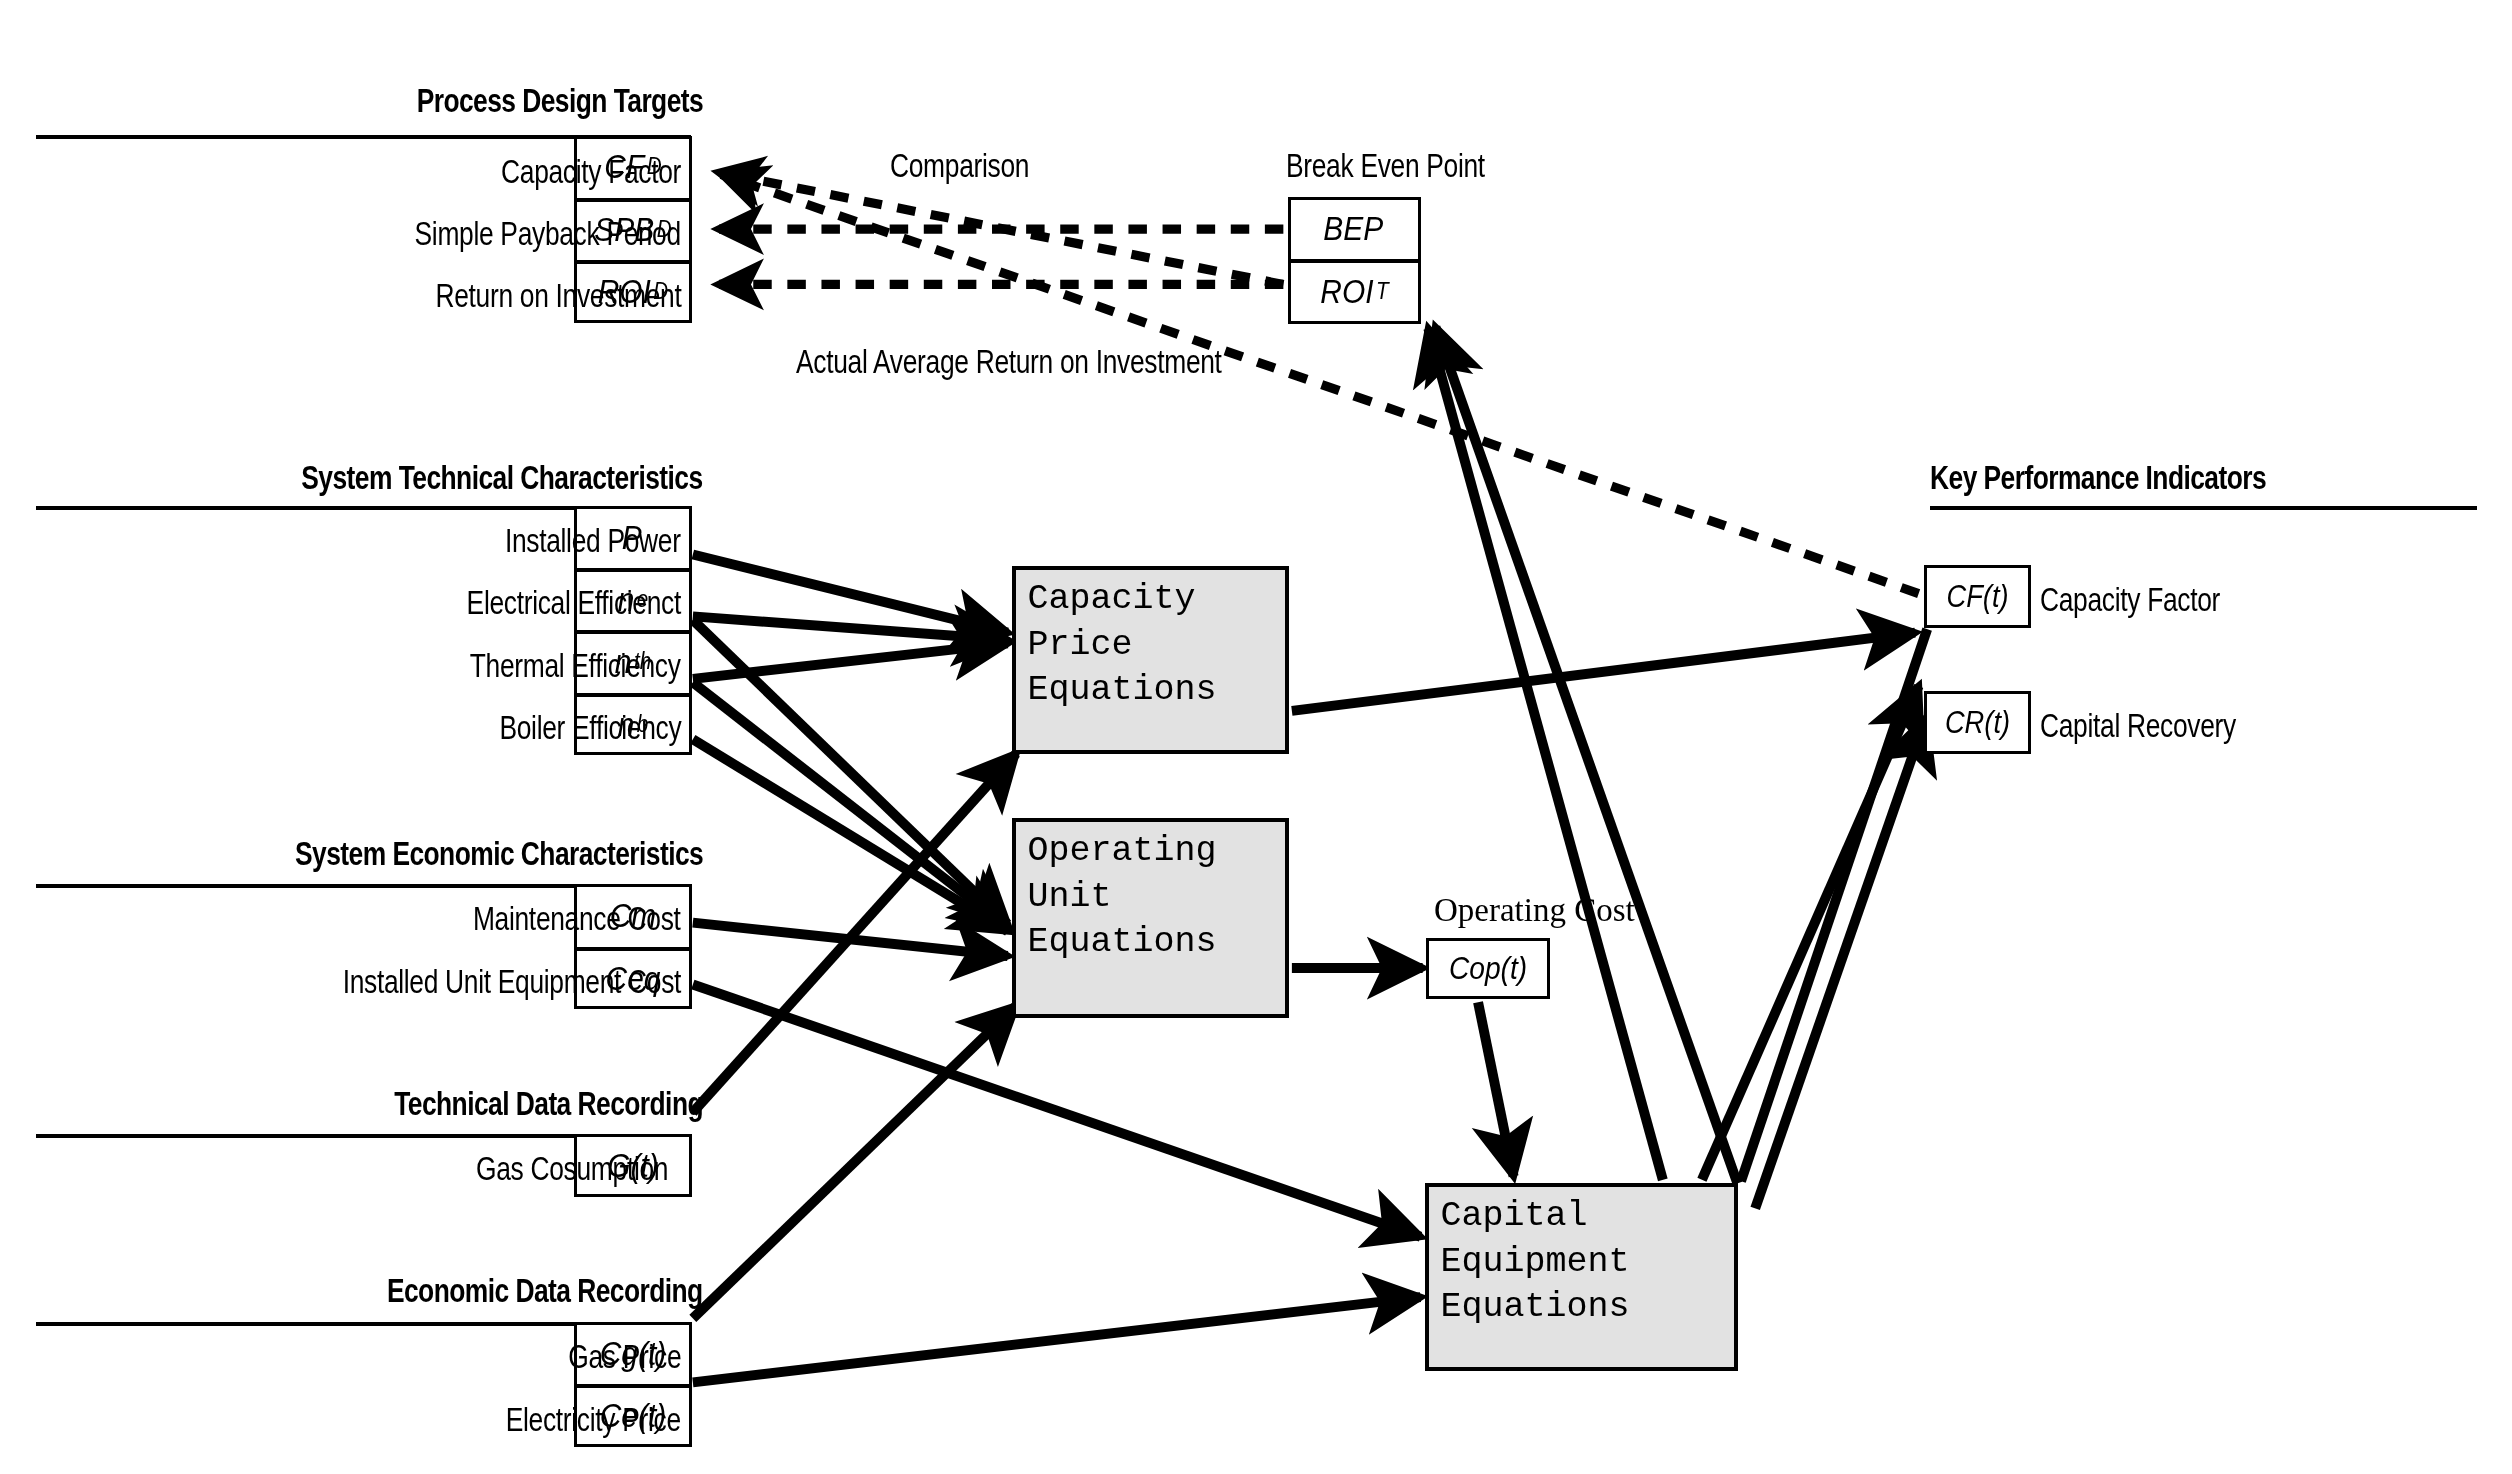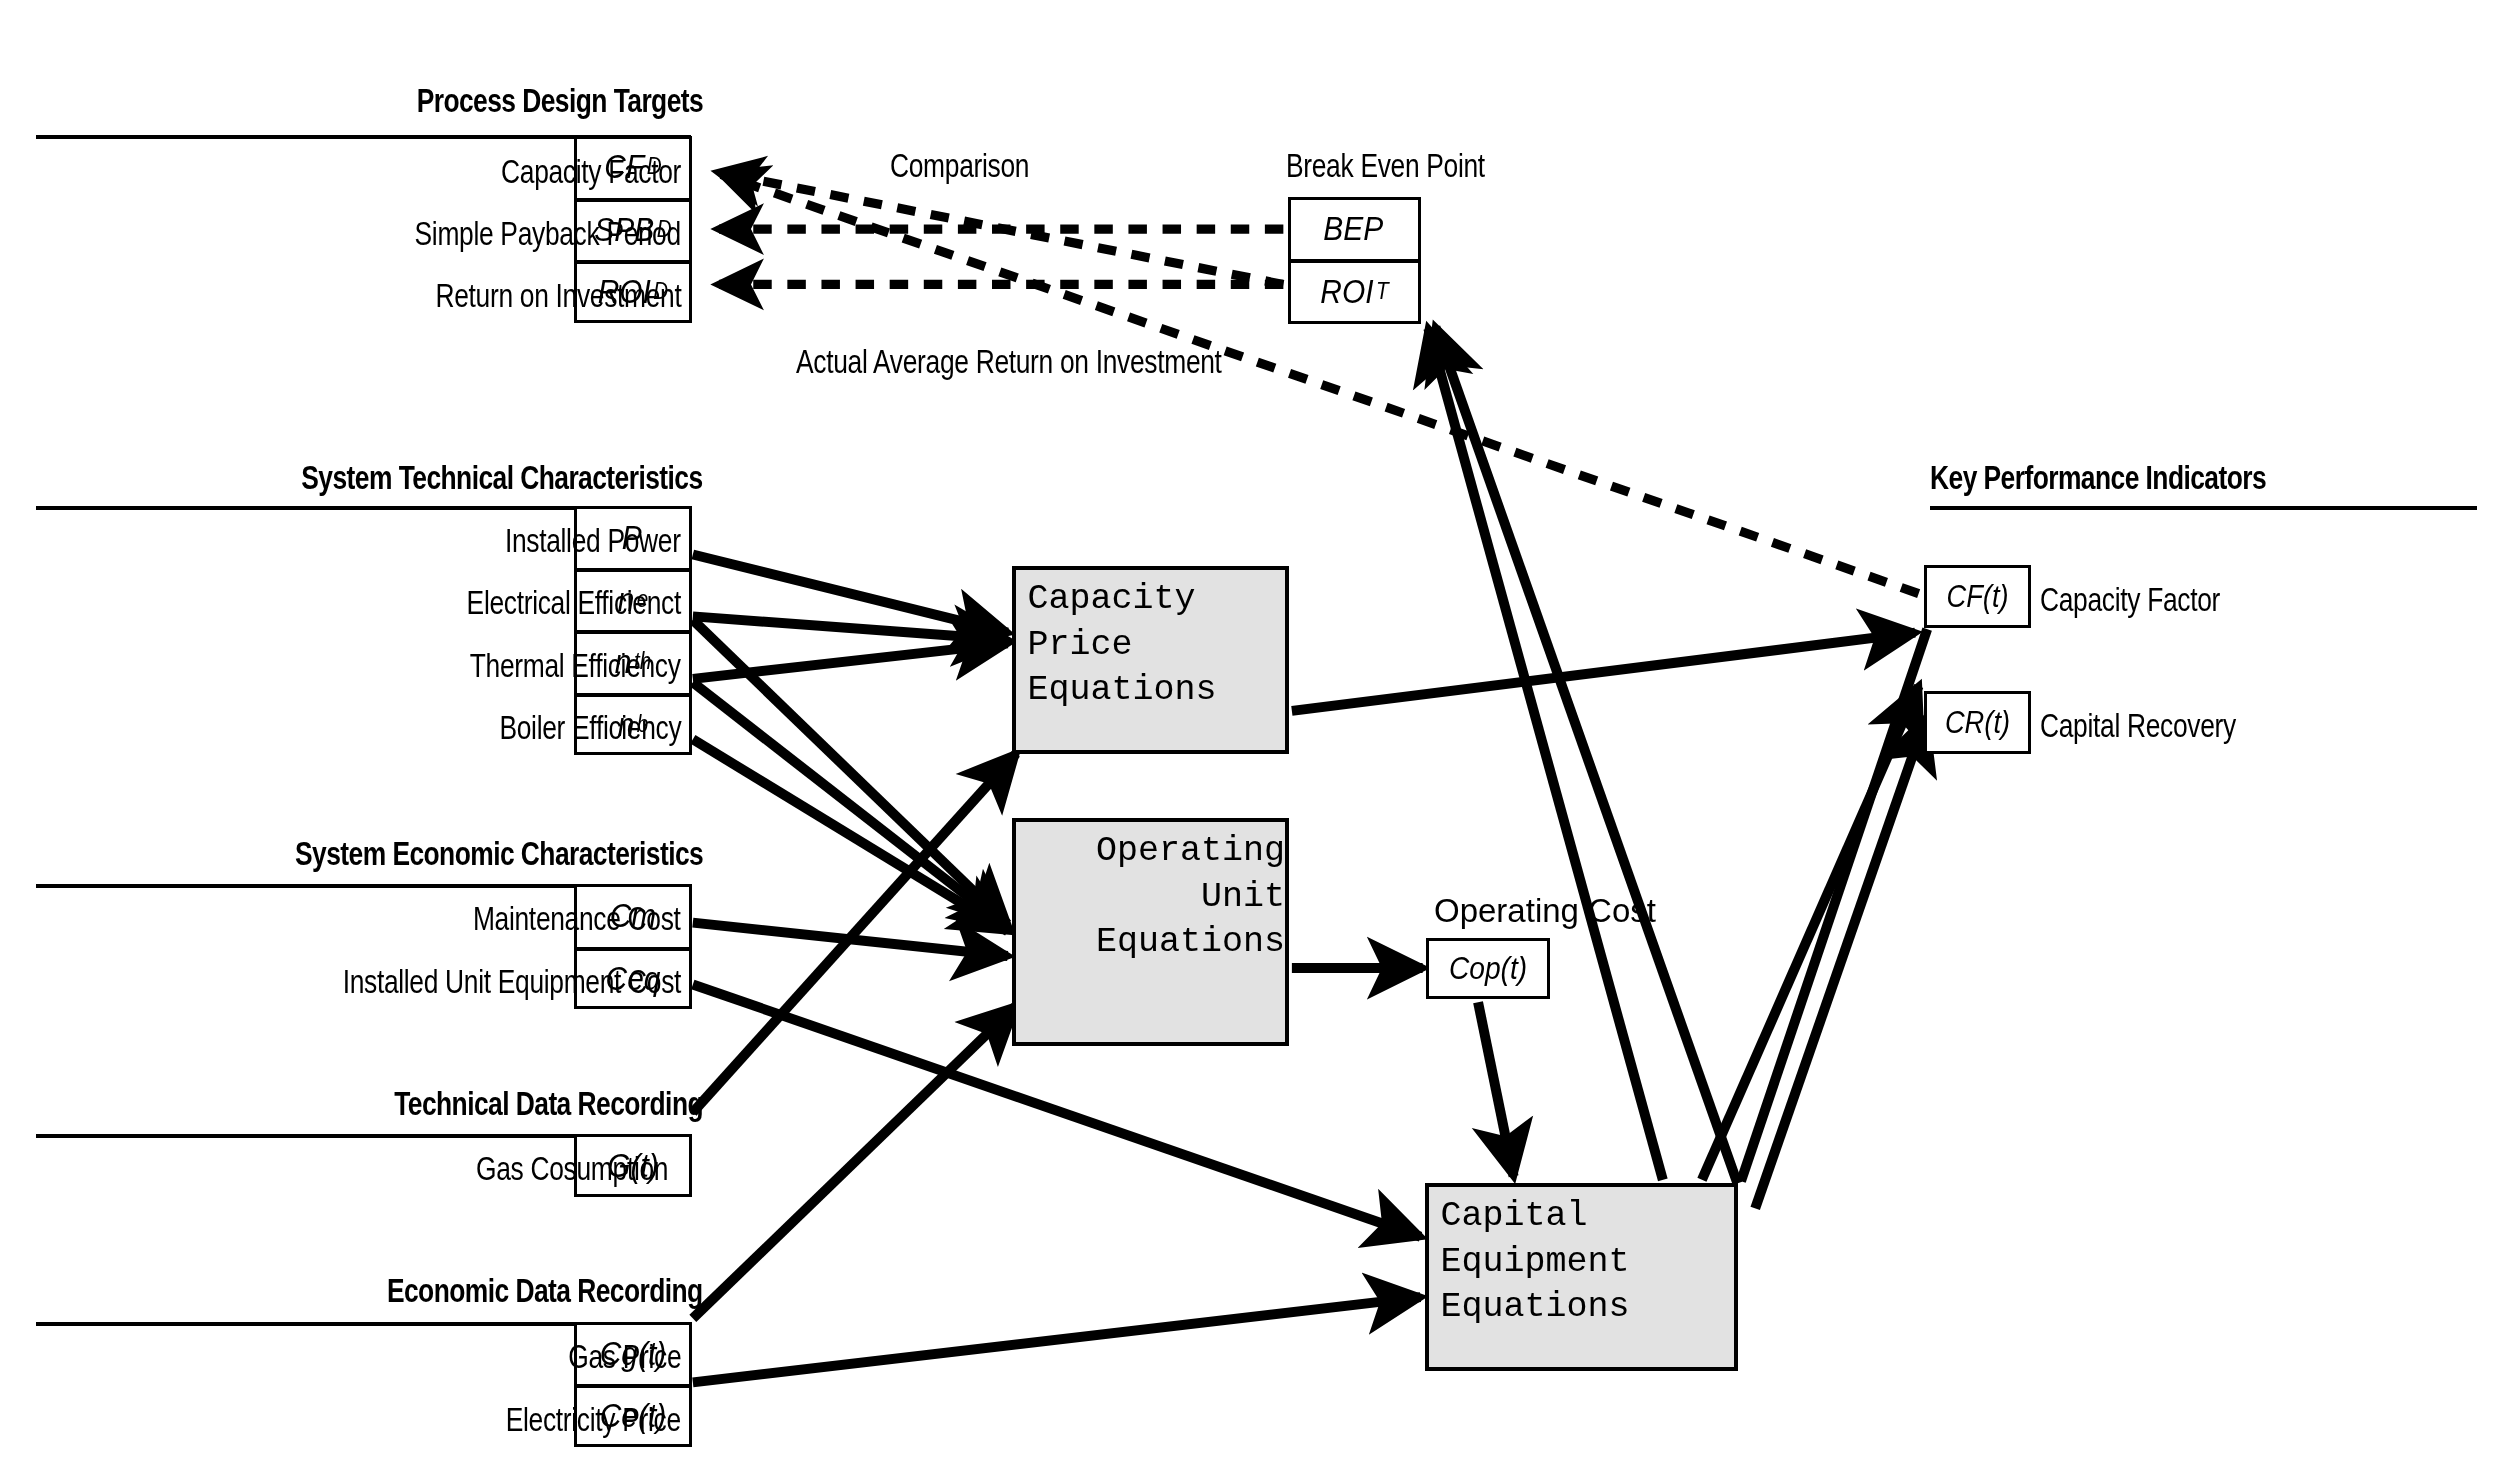--- a/index.html
+++ b/index.html
@@ -42,21 +42,21 @@
   .ebox{
     position:absolute;border:4.3px solid #000;background:#e2e2e2;box-sizing:border-box;
     font-size:35px;color:#000;line-height:1.30;
     font-family:Liberation Mono, monospace;
     padding:7.1px 0 0 11.4px;
   }
   .ebox .ln{display:block;white-space:nowrap;}
 
   .plain{
     position:absolute;color:#000;white-space:nowrap;
-    font-family:Liberation Sans, sans-serif;font-size:33px;
+    font-family:Liberation Serif, serif;font-size:33px;
   }
 </style>
 </head>
 <body>
 
 <div id="stage">
 
   <svg id="wires" viewBox="0 0 3535 2075" xmlns="http://www.w3.org/2000/svg">
     <defs>
       <marker id="ah" markerWidth="7" markerHeight="7" refX="5.6" refY="3.5" orient="auto" markerUnits="strokeWidth">
@@ -238,21 +238,21 @@
   <div class="vcell" style="left:574px;top:1384px;width:118px;height:63px;">
     <span>Ce(t)</span>
   </div>
 
   <div class="ebox" style="left:1012px;top:566px;width:277px;height:188px;">
     <span class="ln">Capacity</span>
     <span class="ln">Price</span>
     <span class="ln">Equations</span>
   </div>
 
-  <div class="ebox" style="left:1012px;top:818px;width:277px;height:228px;text-align:right;">
+  <div class="ebox" style="left:1012px;top:818px;width:277px;height:200px;">
     <span class="ln">Operating</span>
     <span class="ln">Unit</span>
     <span class="ln">Equations</span>
   </div>
 
   <div class="ebox" style="left:1425px;top:1183px;width:313px;height:188px;">
     <span class="ln">Capital</span>
     <span class="ln">Equipment</span>
     <span class="ln">Equations</span>
   </div>

